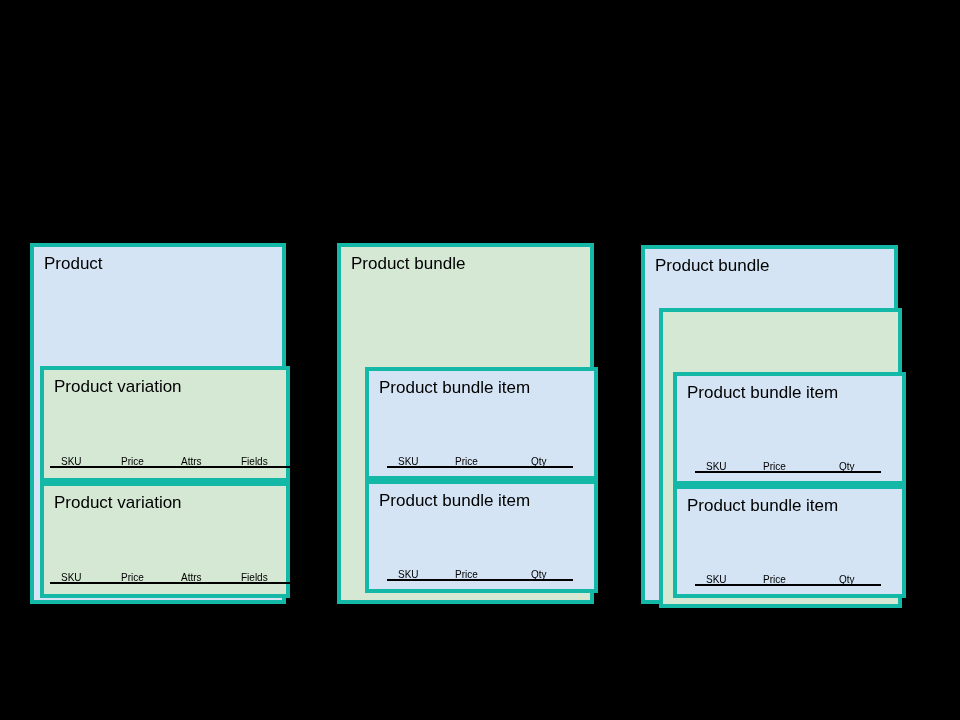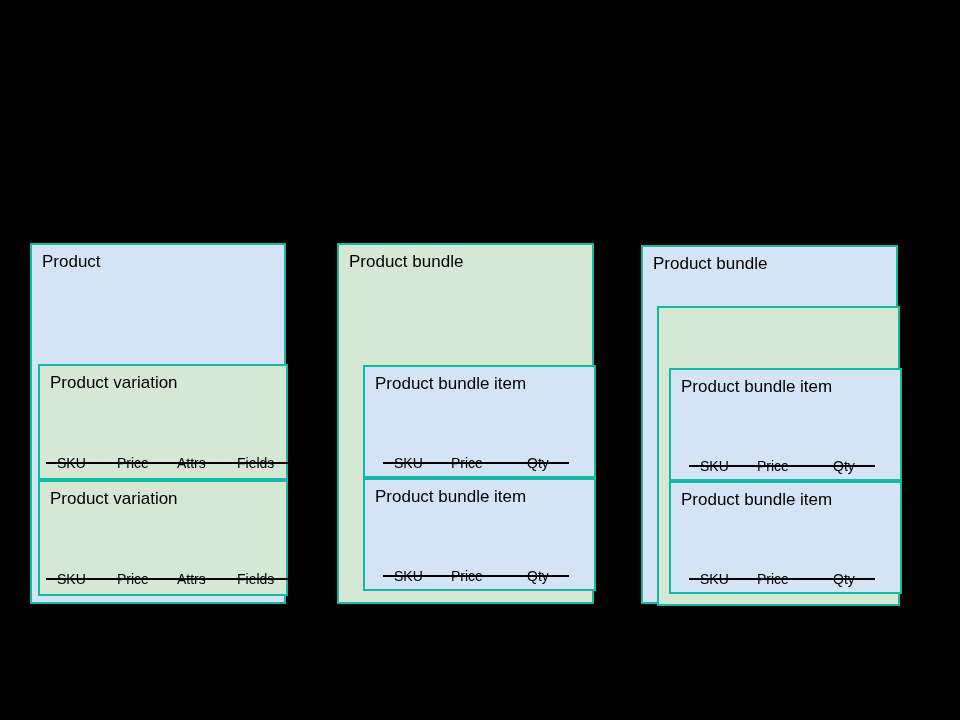--- a/index.html
+++ b/index.html
@@ -13,21 +13,21 @@
     position: relative;
     overflow: hidden;
     font-family: "Liberation Sans", sans-serif;
     -webkit-font-smoothing: antialiased;
   }
 
   
   .box {
     position: absolute;
     box-sizing: border-box;
-    border: 2px solid #14b8a6;
+    border: 4px solid #14b8a6;
   }
   .box-title {
     position: absolute;
     left: 10px;
     top: 7px;
     font-size: 17px;
     line-height: 20px;
     color: #000000;
     white-space: nowrap;
   }
@@ -39,22 +39,22 @@
     position: absolute;
     display: flex;
     box-sizing: border-box;
   }
   .cell {
     box-sizing: border-box;
     background: #f5f5f5;
     border: 1px solid #000000;
     margin-left: -1px;
     display: flex;
-    align-items: center;
-    font-size: 14px;
+    align-items: flex-end;
+    font-size: 10px;
     color: #000000;
     margin-top: 48px;
   }
   .cell:first-child { margin-left: 0; }
   .cell > span {
     padding-left: 10px;
     white-space: nowrap;
   }
 
   

